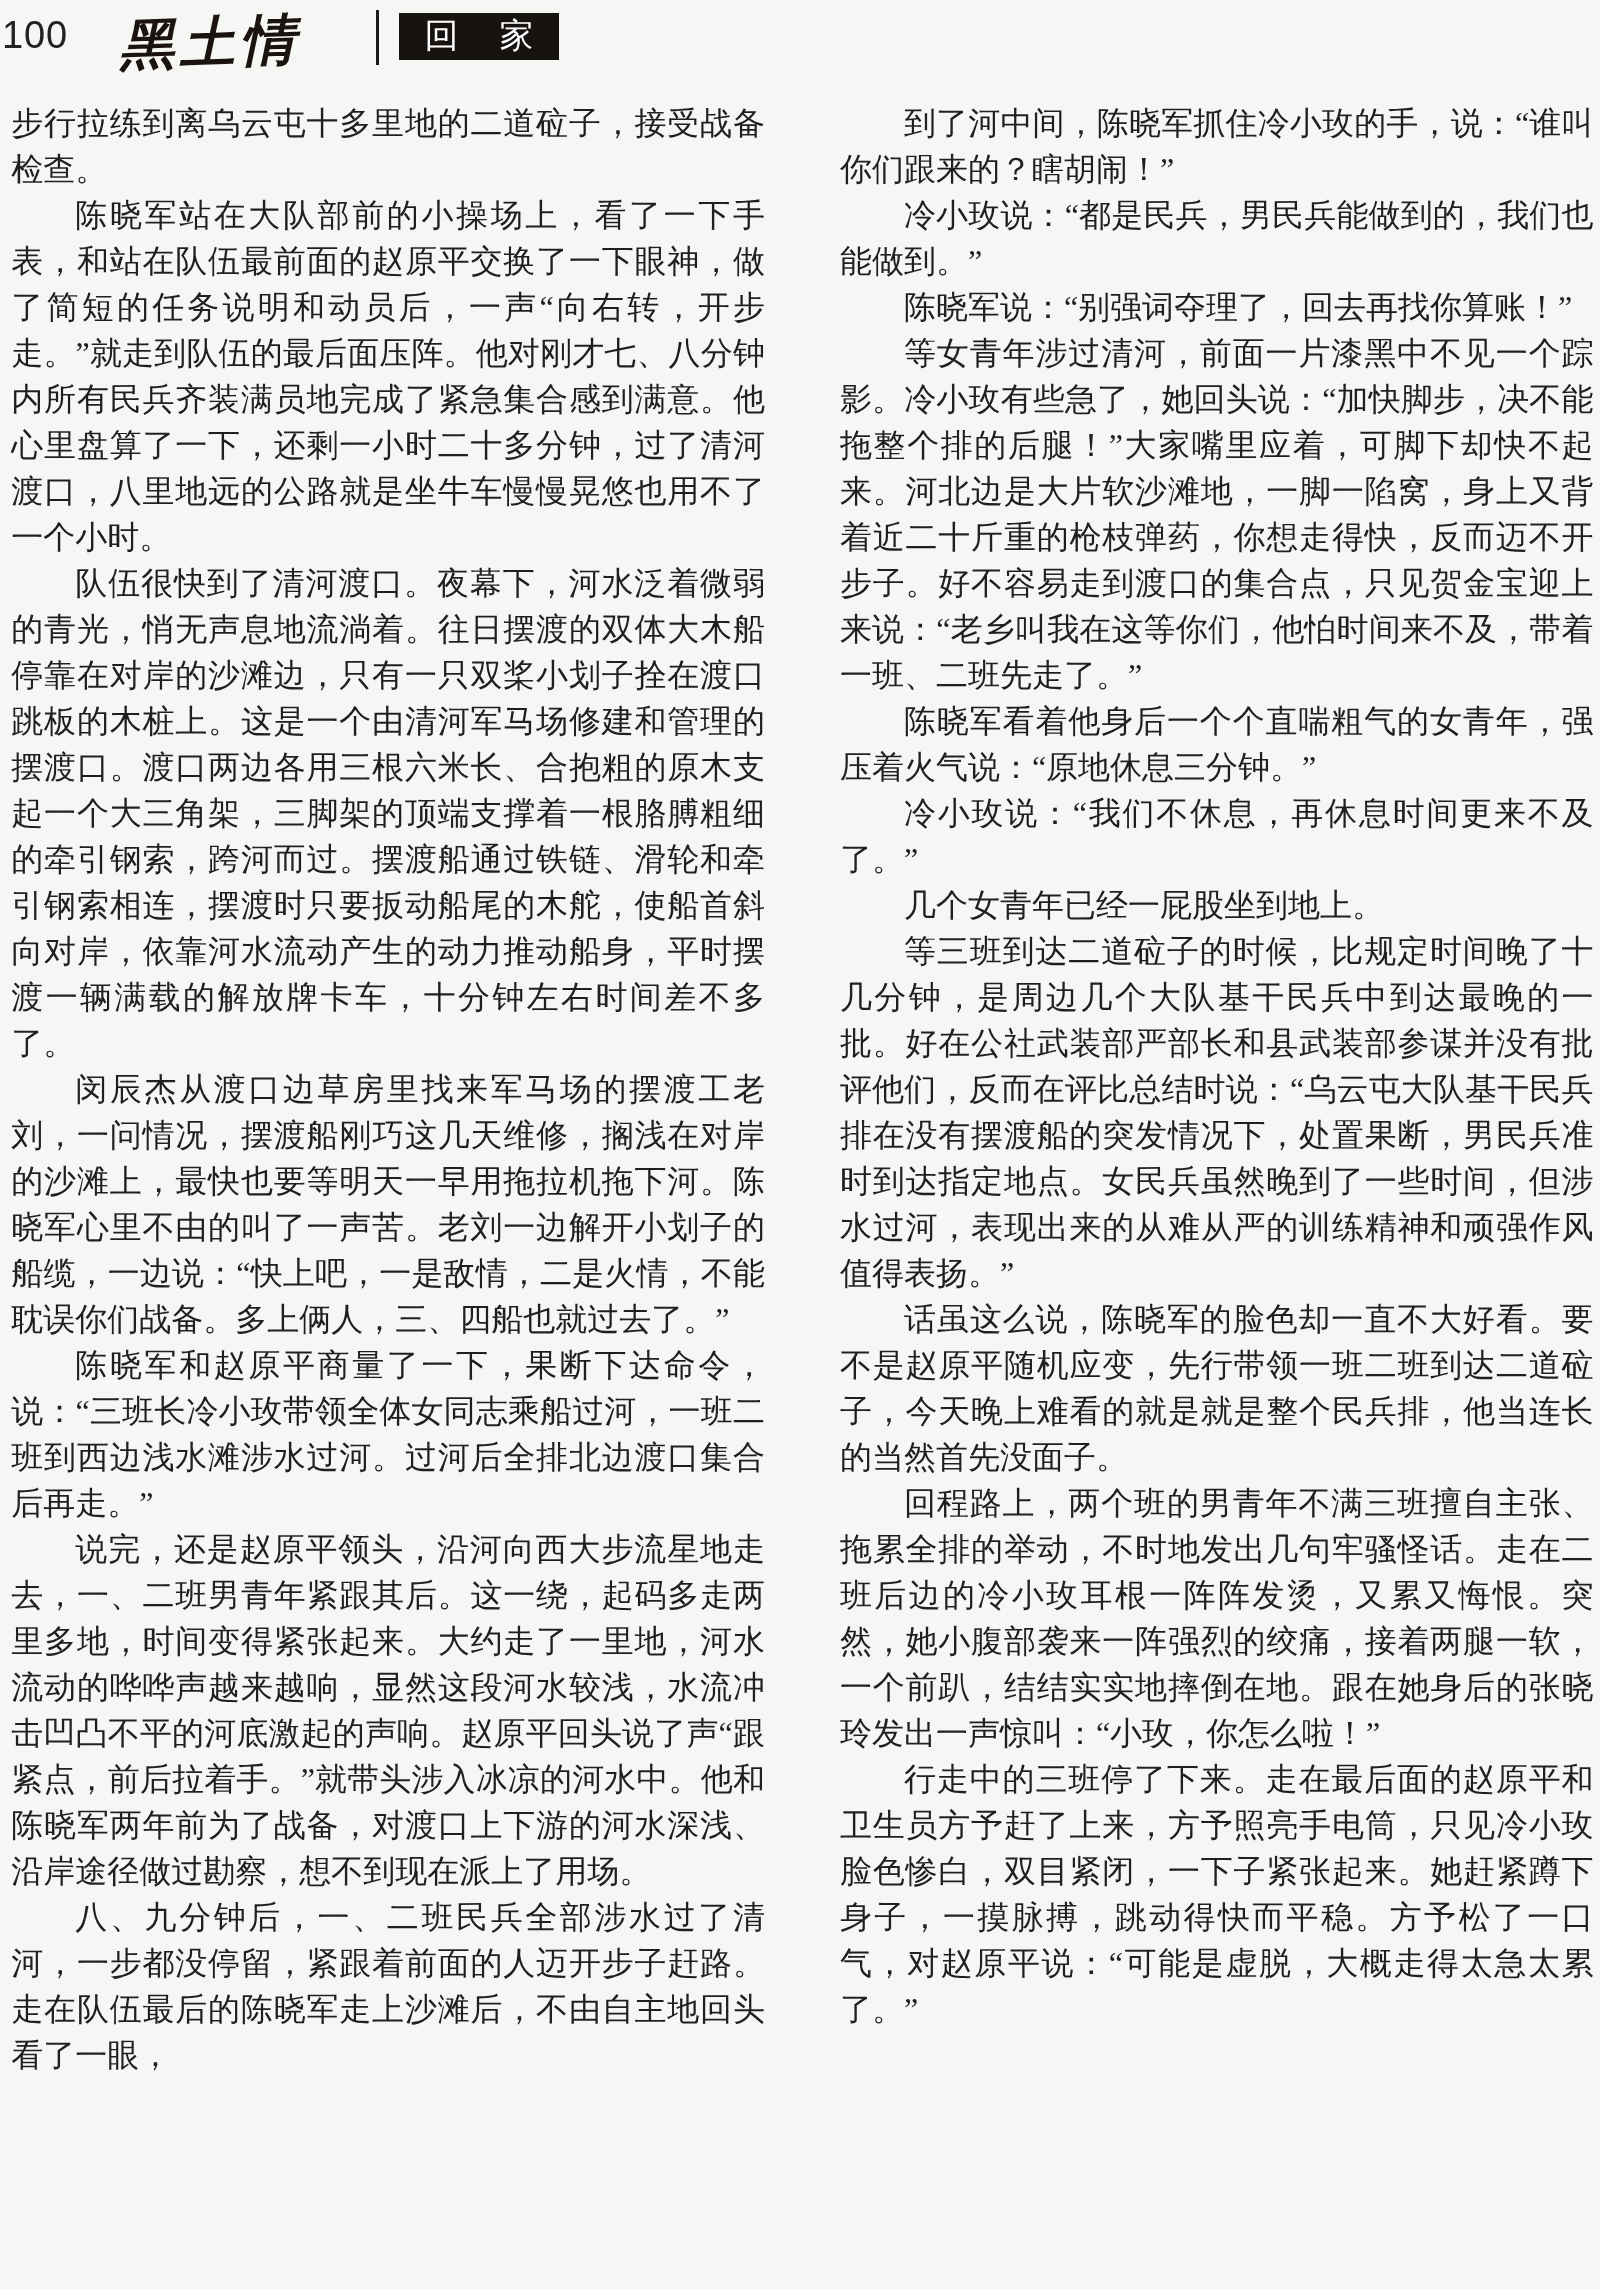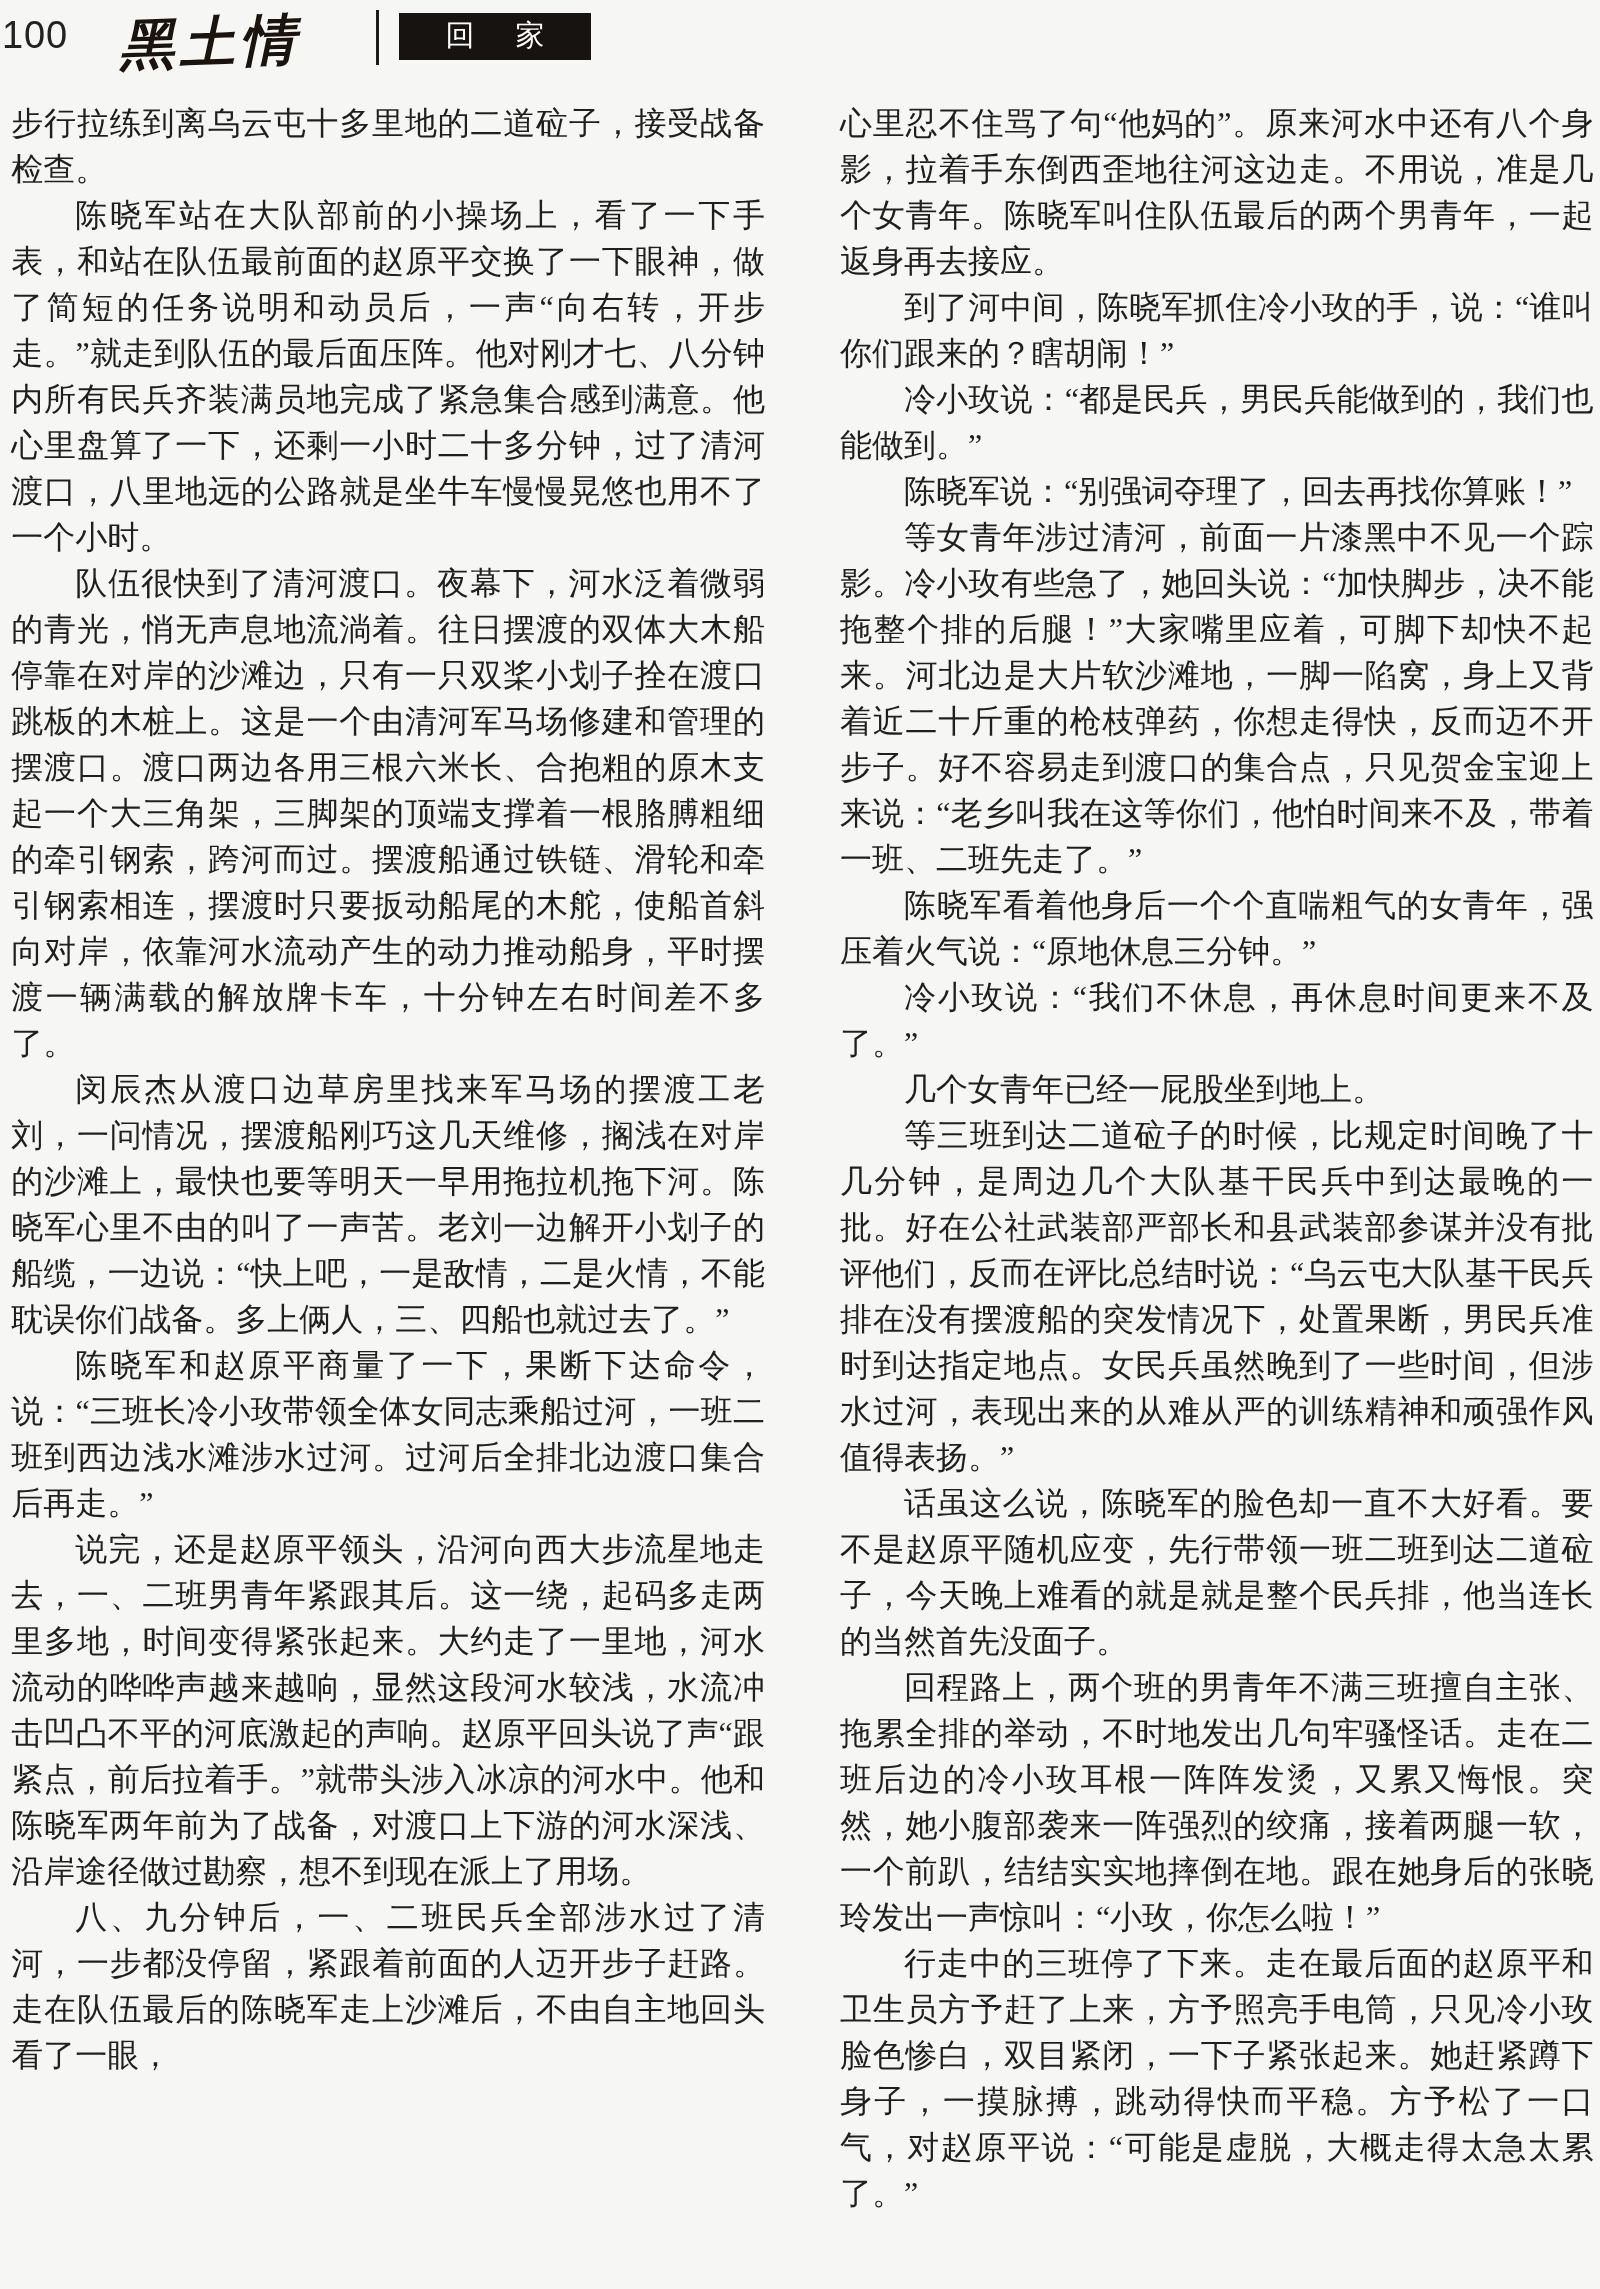--- a/index.html
+++ b/index.html
@@ -52,29 +52,29 @@
     left: 376px;
     top: 3.8px;
     width: 2.8px;
     height: 55px;
     background: #1a1a1a;
   }
   .article-badge {
     position: absolute;
     left: 399px;
     top: 6.6px;
-    width: 192px;
+    width: 160px;
     height: 47px;
     background: #171310;
     color: #ffffff;
     display: flex;
     align-items: center;
     justify-content: center;
     font-family: "Liberation Serif", "DejaVu Serif", serif;
-    font-size: 29px;
+    font-size: 34px;
   }
   .article-badge .badge-label {
     letter-spacing: 41px;
     margin-right: -41px;
     white-space: nowrap;
   }
   
   .columns {
     position: absolute;
     top: 94px;
@@ -122,21 +122,20 @@
     <div class="column" id="col-left">
         <p class="para no-indent">步行拉练到离乌云屯十多里地的二道砬子，接受战备检查。</p>
         <p class="para">陈晓军站在大队部前的小操场上，看了一下手表，和站在队伍最前面的赵原平交换了一下眼神，做了简短的任务说明和动员后，一声“向右转，开步走。”就走到队伍的最后面压阵。他对刚才七、八分钟内所有民兵齐装满员地完成了紧急集合感到满意。他心里盘算了一下，还剩一小时二十多分钟，过了清河渡口，八里地远的公路就是坐牛车慢慢晃悠也用不了一个小时。</p>
         <p class="para">队伍很快到了清河渡口。夜幕下，河水泛着微弱的青光，悄无声息地流淌着。往日摆渡的双体大木船停靠在对岸的沙滩边，只有一只双桨小划子拴在渡口跳板的木桩上。这是一个由清河军马场修建和管理的摆渡口。渡口两边各用三根六米长、合抱粗的原木支起一个大三角架，三脚架的顶端支撑着一根胳膊粗细的牵引钢索，跨河而过。摆渡船通过铁链、滑轮和牵引钢索相连，摆渡时只要扳动船尾的木舵，使船首斜向对岸，依靠河水流动产生的动力推动船身，平时摆渡一辆满载的解放牌卡车，十分钟左右时间差不多了。</p>
         <p class="para">闵辰杰从渡口边草房里找来军马场的摆渡工老刘，一问情况，摆渡船刚巧这几天维修，搁浅在对岸的沙滩上，最快也要等明天一早用拖拉机拖下河。陈晓军心里不由的叫了一声苦。老刘一边解开小划子的船缆，一边说：“快上吧，一是敌情，二是火情，不能耽误你们战备。多上俩人，三、四船也就过去了。”</p>
         <p class="para">陈晓军和赵原平商量了一下，果断下达命令，说：“三班长冷小玫带领全体女同志乘船过河，一班二班到西边浅水滩涉水过河。过河后全排北边渡口集合后再走。”</p>
         <p class="para">说完，还是赵原平领头，沿河向西大步流星地走去，一、二班男青年紧跟其后。这一绕，起码多走两里多地，时间变得紧张起来。大约走了一里地，河水流动的哗哗声越来越响，显然这段河水较浅，水流冲击凹凸不平的河底激起的声响。赵原平回头说了声“跟紧点，前后拉着手。”就带头涉入冰凉的河水中。他和陈晓军两年前为了战备，对渡口上下游的河水深浅、沿岸途径做过勘察，想不到现在派上了用场。</p>
         <p class="para">八、九分钟后，一、二班民兵全部涉水过了清河，一步都没停留，紧跟着前面的人迈开步子赶路。走在队伍最后的陈晓军走上沙滩后，不由自主地回头看了一眼，</p>
       </div>
     <div class="column" id="col-right">
-        <p class="para no-indent">心里忍不住骂了句“他妈的”。原来河水中还有八个身影，拉着手东倒西歪地往河这边走。不用说，准是几个女青年。陈晓军叫住队伍最后的两个男青年，一起返身再去接应。</p>
         <p class="para">到了河中间，陈晓军抓住冷小玫的手，说：“谁叫你们跟来的？瞎胡闹！”</p>
         <p class="para">冷小玫说：“都是民兵，男民兵能做到的，我们也能做到。”</p>
         <p class="para">陈晓军说：“别强词夺理了，回去再找你算账！”</p>
         <p class="para">等女青年涉过清河，前面一片漆黑中不见一个踪影。冷小玫有些急了，她回头说：“加快脚步，决不能拖整个排的后腿！”大家嘴里应着，可脚下却快不起来。河北边是大片软沙滩地，一脚一陷窝，身上又背着近二十斤重的枪枝弹药，你想走得快，反而迈不开步子。好不容易走到渡口的集合点，只见贺金宝迎上来说：“老乡叫我在这等你们，他怕时间来不及，带着一班、二班先走了。”</p>
         <p class="para">陈晓军看着他身后一个个直喘粗气的女青年，强压着火气说：“原地休息三分钟。”</p>
         <p class="para">冷小玫说：“我们不休息，再休息时间更来不及了。”</p>
         <p class="para">几个女青年已经一屁股坐到地上。</p>
         <p class="para">等三班到达二道砬子的时候，比规定时间晚了十几分钟，是周边几个大队基干民兵中到达最晚的一批。好在公社武装部严部长和县武装部参谋并没有批评他们，反而在评比总结时说：“乌云屯大队基干民兵排在没有摆渡船的突发情况下，处置果断，男民兵准时到达指定地点。女民兵虽然晚到了一些时间，但涉水过河，表现出来的从难从严的训练精神和顽强作风值得表扬。”</p>
         <p class="para">话虽这么说，陈晓军的脸色却一直不大好看。要不是赵原平随机应变，先行带领一班二班到达二道砬子，今天晚上难看的就是就是整个民兵排，他当连长的当然首先没面子。</p>
         <p class="para">回程路上，两个班的男青年不满三班擅自主张、拖累全排的举动，不时地发出几句牢骚怪话。走在二班后边的冷小玫耳根一阵阵发烫，又累又悔恨。突然，她小腹部袭来一阵强烈的绞痛，接着两腿一软，一个前趴，结结实实地摔倒在地。跟在她身后的张晓玲发出一声惊叫：“小玫，你怎么啦！”</p>

